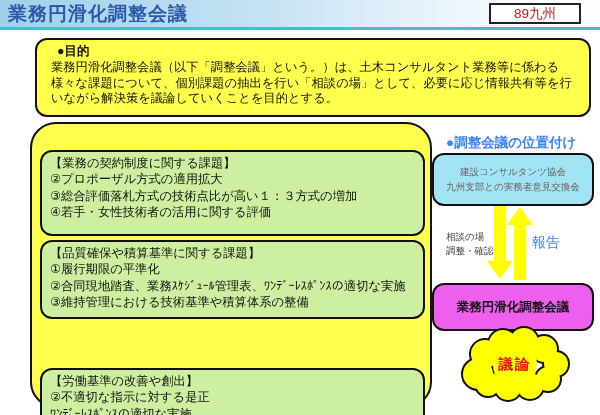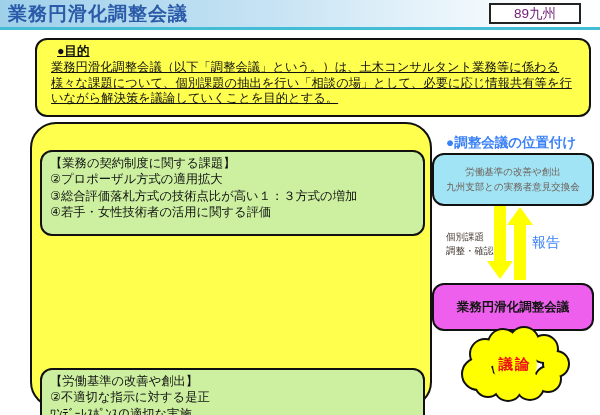--- a/index.html
+++ b/index.html
@@ -17,26 +17,26 @@
     display:flex; align-items:center;
   }
   .header .title {
     margin-left:8px; font-size:19px; font-weight:bold;
     color:var(--c-title_blue,#2b5ba8); letter-spacing:1px;
   }
   .header-line { position:absolute; left:0; top:27px; width:600px; height:3px; background:var(--c-teal_line,#45bcd6); }
   .page-label {
     position:absolute; left:489px; top:3px; width:92px; height:21px;
     background:#fff; border:2px solid #222; display:flex; align-items:center; justify-content:center;
-    font-size:13.5px; color:#701a75; z-index:2;
+    font-size:13.5px; color:#b91c1c; z-index:2;
   }
 
   
   .box-yellow { position:absolute; background:var(--c-box_yellow,#ffff4d); border:2px solid #111; }
-  .purpose { left:35px; top:38px; width:556px; height:79px; border-radius:12px; padding:3px 10px 0 14px;text-decoration:underline; }
+  .purpose { left:35px; top:38px; width:556px; height:79px; border-radius:12px; padding:3px 10px 0 14px; }
   .sec-heading { font-size:12.5px; font-weight:bold; color:#111; }
   .purpose .sec-heading { margin-left:6px; }
   .purpose-body { font-size:12.3px; line-height:1.28; }
 
   .issues { left:30px; top:122px; width:402px; height:286px; border-radius:26px; }
   .issues-heading { position:absolute; left:30px; top:7px; font-size:13px; }
 
   .green {
     position:absolute; left:8px; width:385px;
     background:var(--c-box_green,#ccf0a0); border:2px solid #111; border-radius:12px;
@@ -96,41 +96,47 @@
 
   <div class="issues box-yellow">
 
     <div class="green g1">
       <div>【業務の契約制度に関する課題】</div>
       <div>②プロポーザル方式の適用拡大</div>
       <div>③総合評価落札方式の技術点比が高い１：３方式の増加</div>
       <div>④若手・女性技術者の活用に関する評価</div>
     </div>
 
+    <div class="green g2">
+      <div>【品質確保や積算基準に関する課題】</div>
+      <div>①履行期限の平準化</div>
+      <div>②合同現地踏査、業務ｽｹｼﾞｭｰﾙ管理表、ﾜﾝﾃﾞｰﾚｽﾎﾟﾝｽの適切な実施</div>
+      <div>③維持管理における技術基準や積算体系の整備</div>
+    </div>
 
     <div class="green g3">
       <div>【労働基準の改善や創出】</div>
       <div>②不適切な指示に対する是正</div>
       <div>ﾜﾝﾃﾞｰﾚｽﾎﾟﾝｽの適切な実施</div>
     </div>
   </div>
 
   <div class="pos-heading">●調整会議の位置付け</div>
 
   <div class="cyan-box">
-    <span>労働基準の改善や創出
+    <span>建設コンサルタンツ協会
 九州支部との実務者意見交換会</span>
   </div>
 
   <svg class="arrows" width="56" height="74" viewBox="0 0 56 74">
     <polygon points="12,0 24,0 24,55 31,55 18,73 5,55 12,55" fill="var(--c-arrow_yellow,#ffff00)"></polygon>
     <polygon points="32,74 32,19 25,19 38,1 51,19 44,19 44,74" fill="var(--c-arrow_yellow,#ffff00)"></polygon>
   </svg>
 
-  <div class="arrow-label-left">個別課題
+  <div class="arrow-label-left">相談の場
 調整・確認</div>
   <div class="arrow-label-right">報告</div>
 
   <div class="magenta-box">
     <span>業務円滑化調整会議</span>
   </div>
 
   <div class="cloud-wrap">
     <svg width="126" height="80" viewBox="0 0 126 80">
       <g stroke="#111" stroke-width="4" fill="var(--c-cloud_yellow,#ffff00)">

